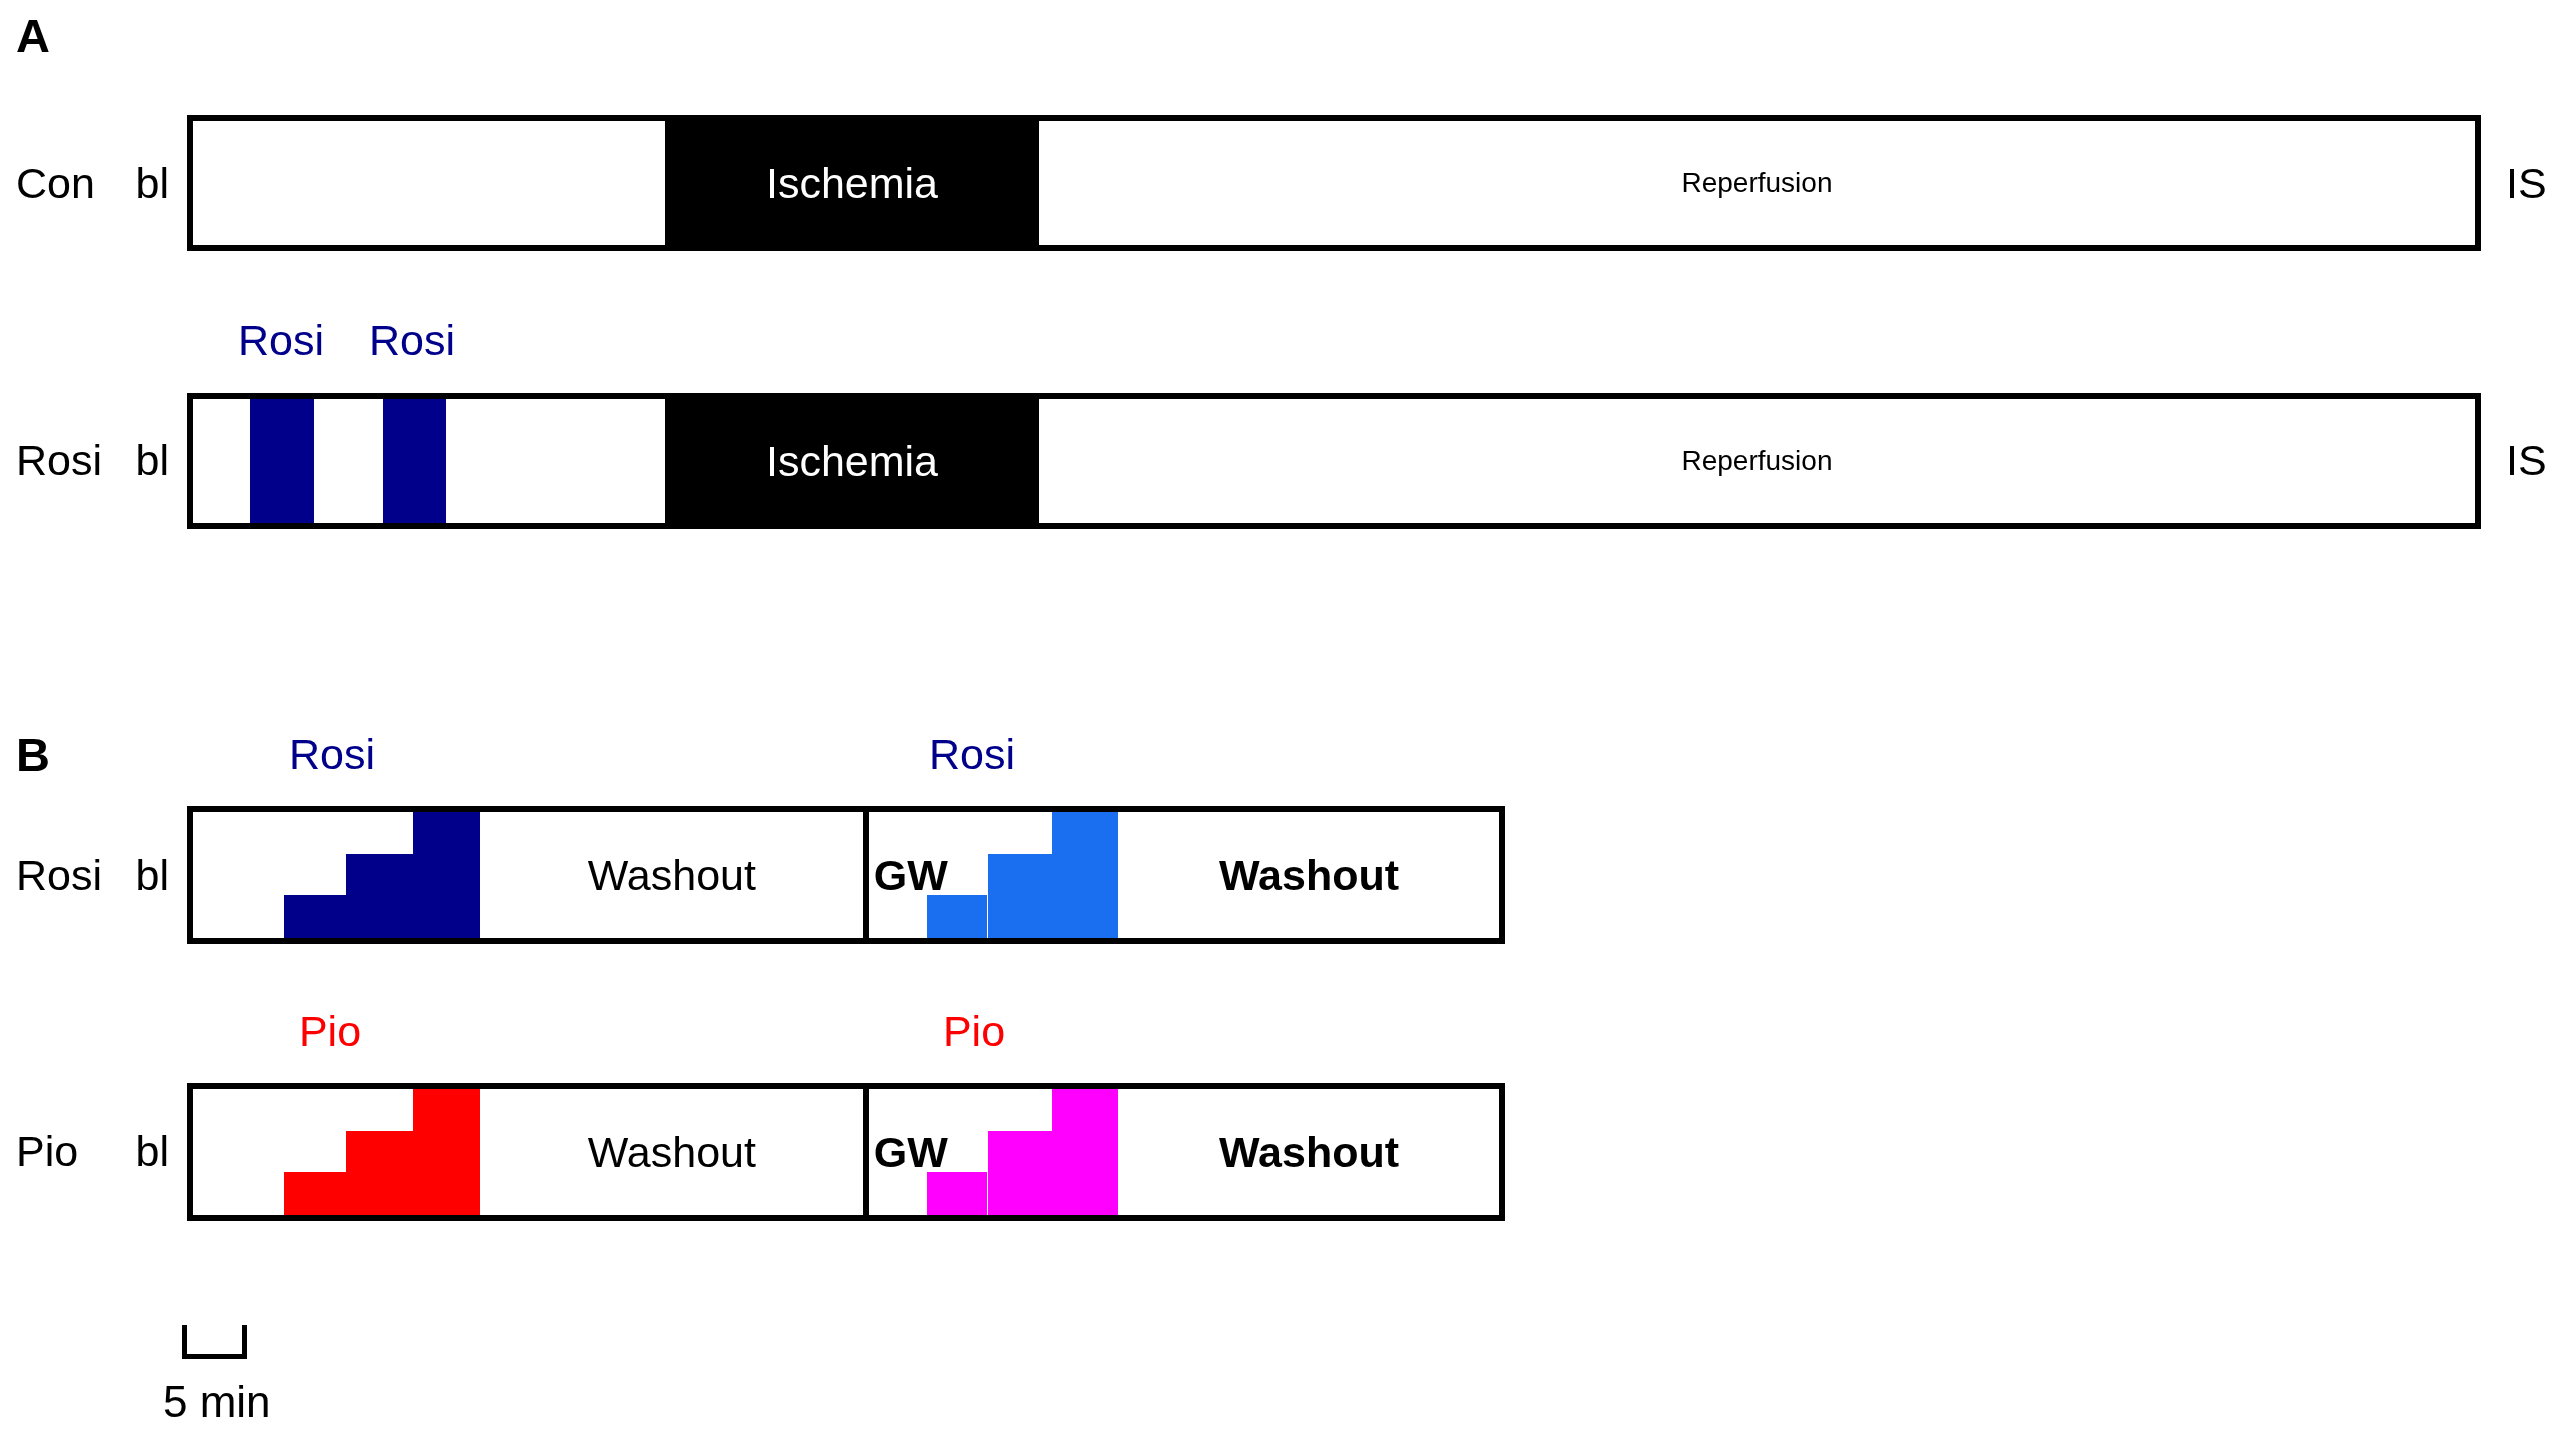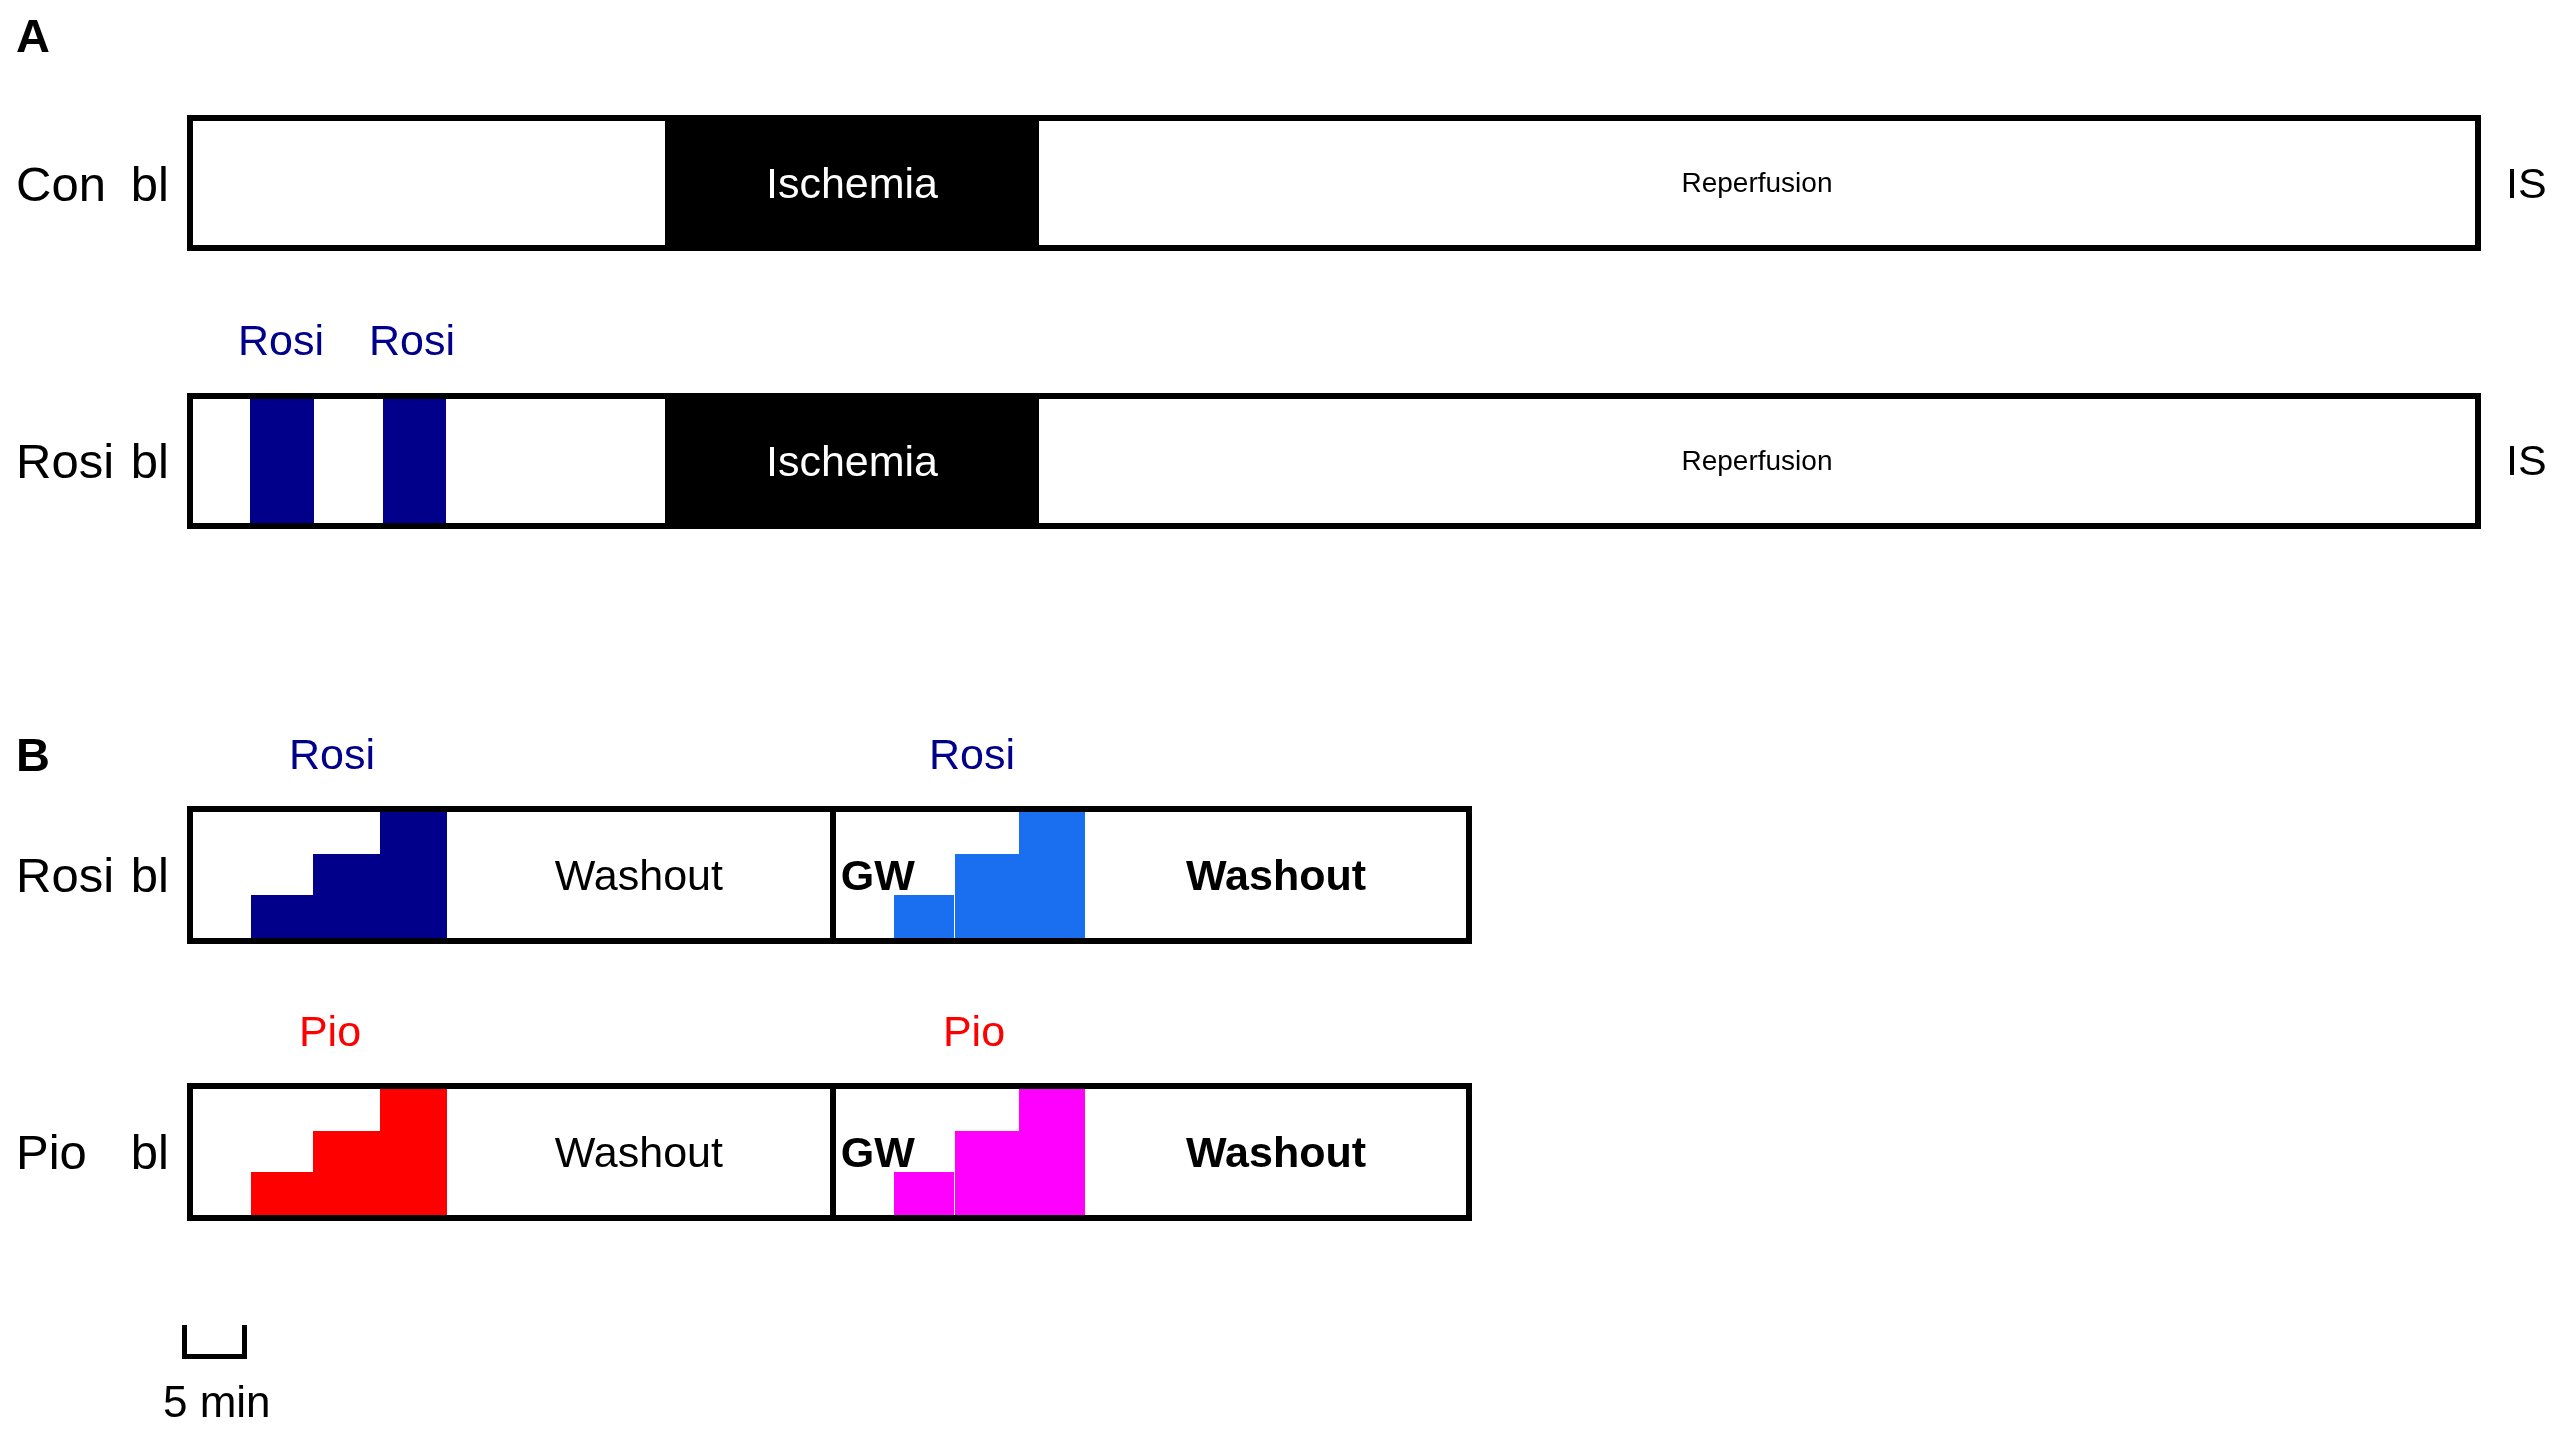--- a/index.html
+++ b/index.html
@@ -23,42 +23,42 @@
     width:374px;background:#000;color:#fff;display:flex;
     align-items:center;justify-content:center;font-size:43px;margin-left:44px;
   }
   .seg-rep{flex:1;display:flex;align-items:center;justify-content:center;font-size:28px;}
   .pulse{position:absolute;top:0;bottom:0;background:var(--navy);}
   #pulse-1{left:57px;width:64px;}
   #pulse-2{left:190px;width:63px;}
 
   .side-label{
     position:absolute;left:16px;width:153px;display:flex;
-    justify-content:space-between;align-items:center;font-size:49px;
+    justify-content:space-between;align-items:center;font-size:43px;
   }
   #label-con{top:115px;height:137px;}
   #label-rosi-a{top:393px;height:135px;}
   #label-rosi-b{top:806px;height:138px;}
   #label-pio-b{top:1083px;height:137px;}
 
   .is-label{
     position:absolute;left:2506px;width:70px;display:flex;
     align-items:center;font-size:43px;
   }
   #is-1{top:115px;height:137px;}
   #is-2{top:393px;height:135px;}
 
   .pulse-label{position:absolute;width:134px;text-align:center;font-size:43px;color:var(--navy);line-height:1.15;}
   #pulse-label-1{left:214px;top:316px;}
   #pulse-label-2{left:345px;top:316px;}
 
   
   .row-b{
     position:absolute;left:187px;width:1273px;height:126px;
-    border:6.3px solid #000;display:flex;box-sizing:content-box;background:#fff;
+    border:6.3px solid #000;display:flex;box-sizing:content-box;background:#fff;padding-left:33px;
   }
   #row-b1{top:806px;}
   #row-b2{top:1083px;}
   .bseg1{width:637px;position:relative;}
   .bdivider{width:6.3px;background:#000;}
   .bseg2{width:630px;position:relative;font-weight:bold;}
   .step{position:absolute;bottom:0;}
   .h1{height:34%;}.h2{height:67%;}.h3{height:100%;}
   .s1a{left:58px;width:62px;}
   .s1b{left:120px;width:67px;}

